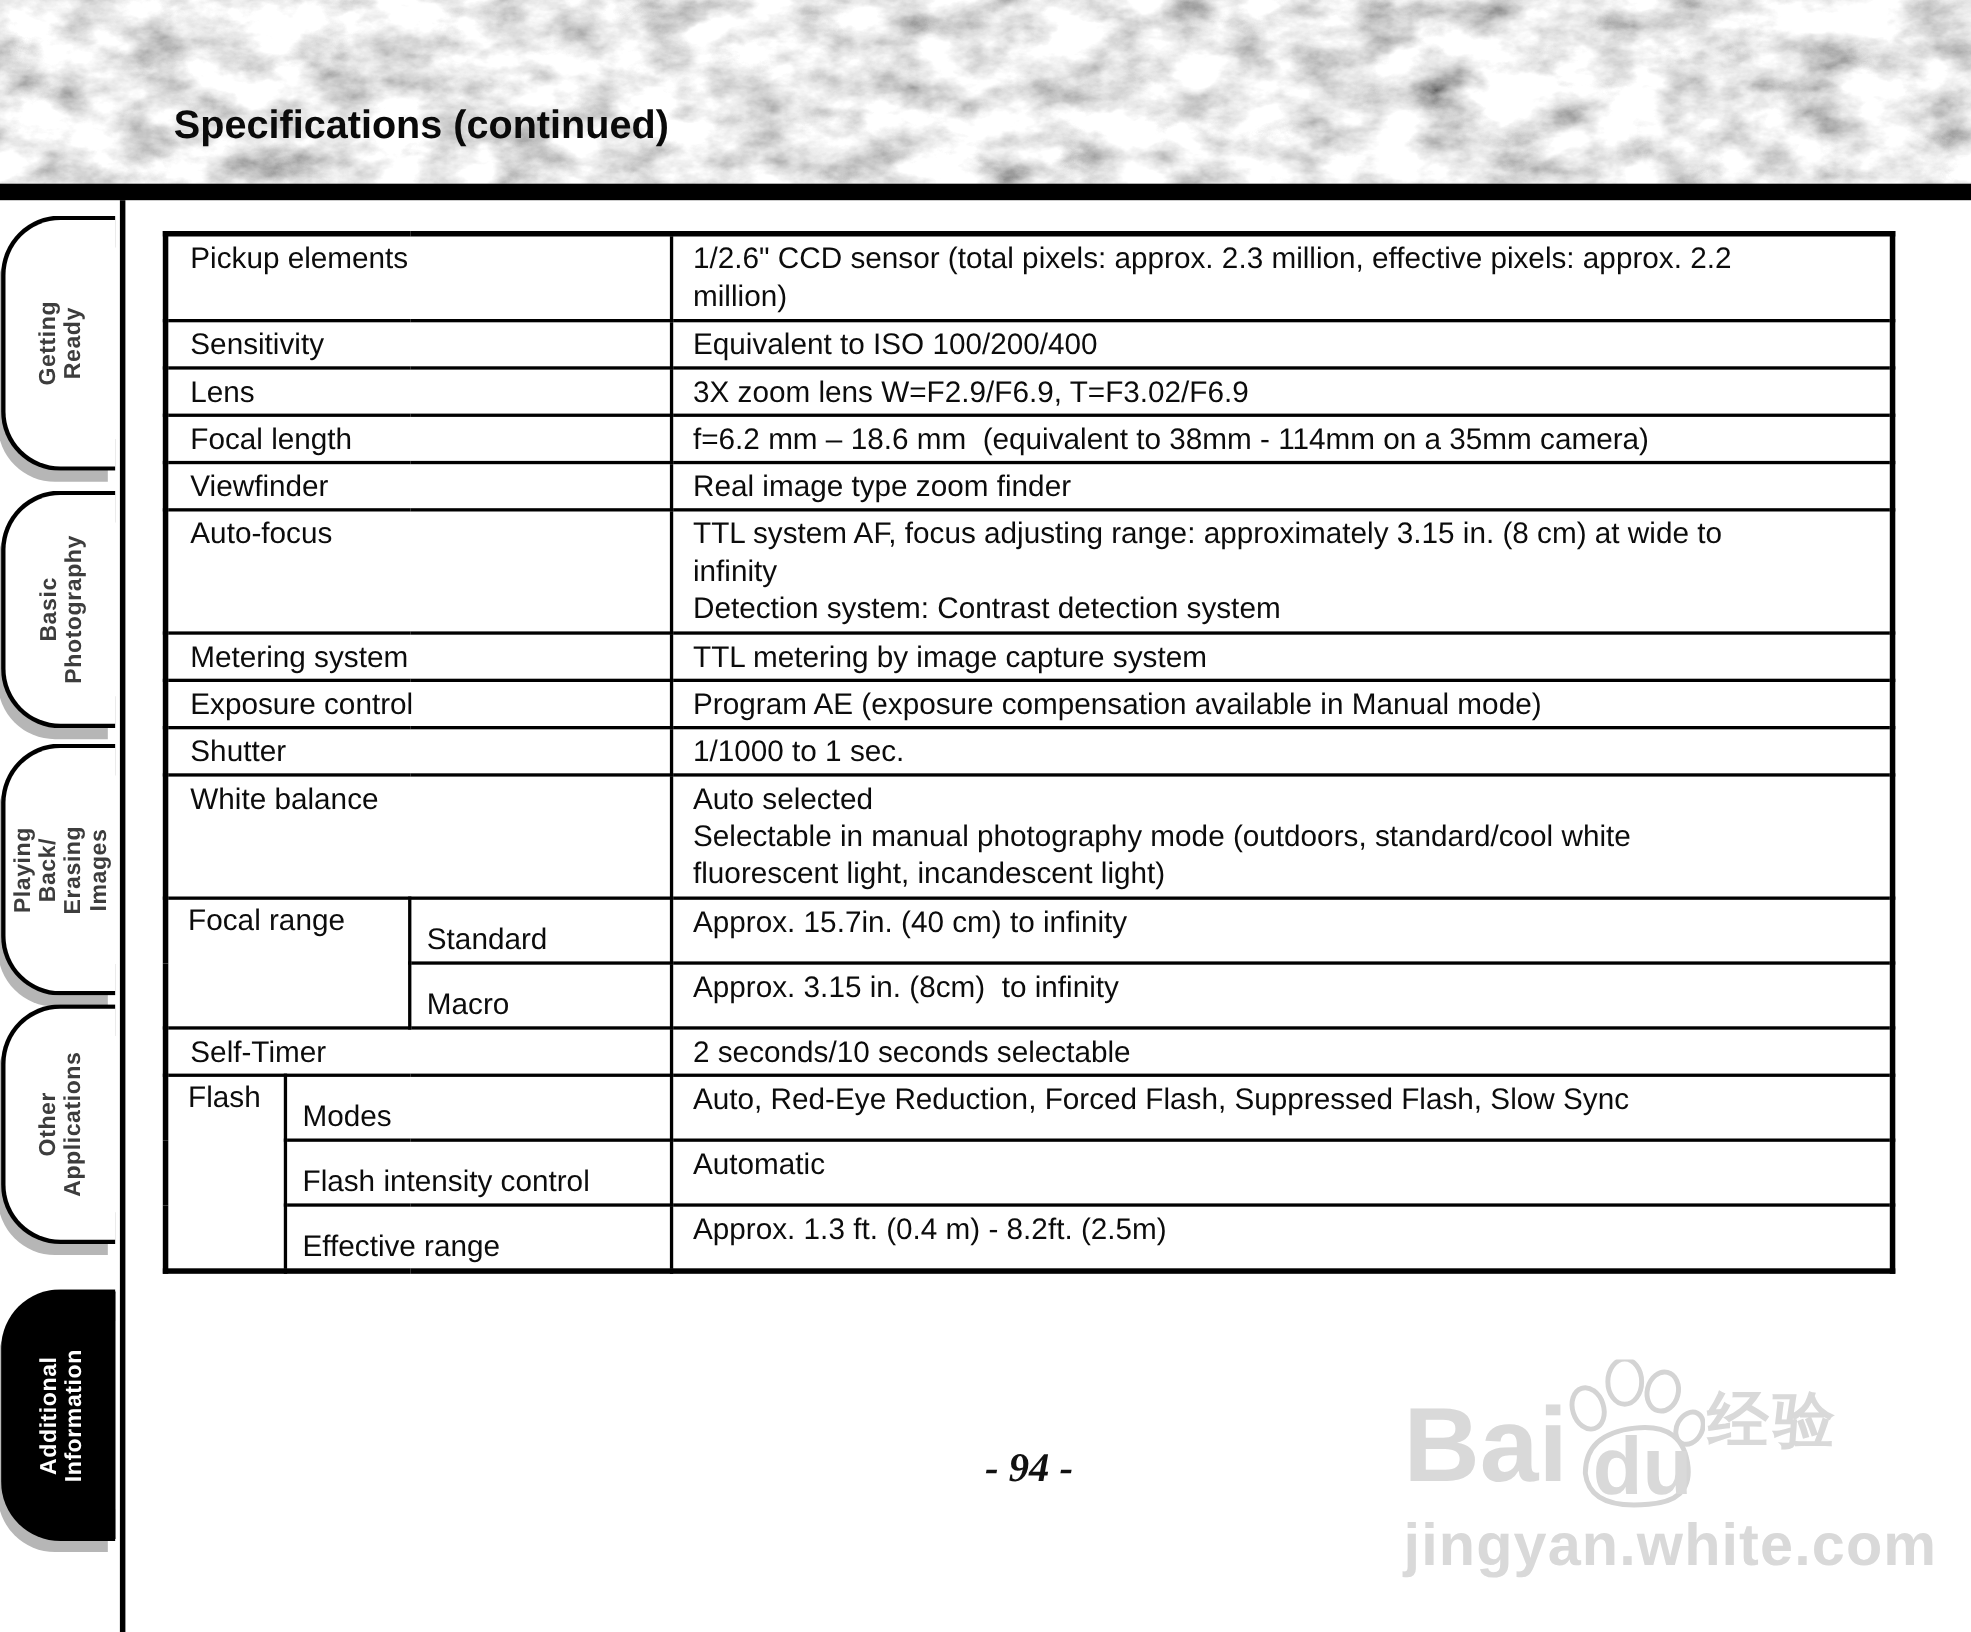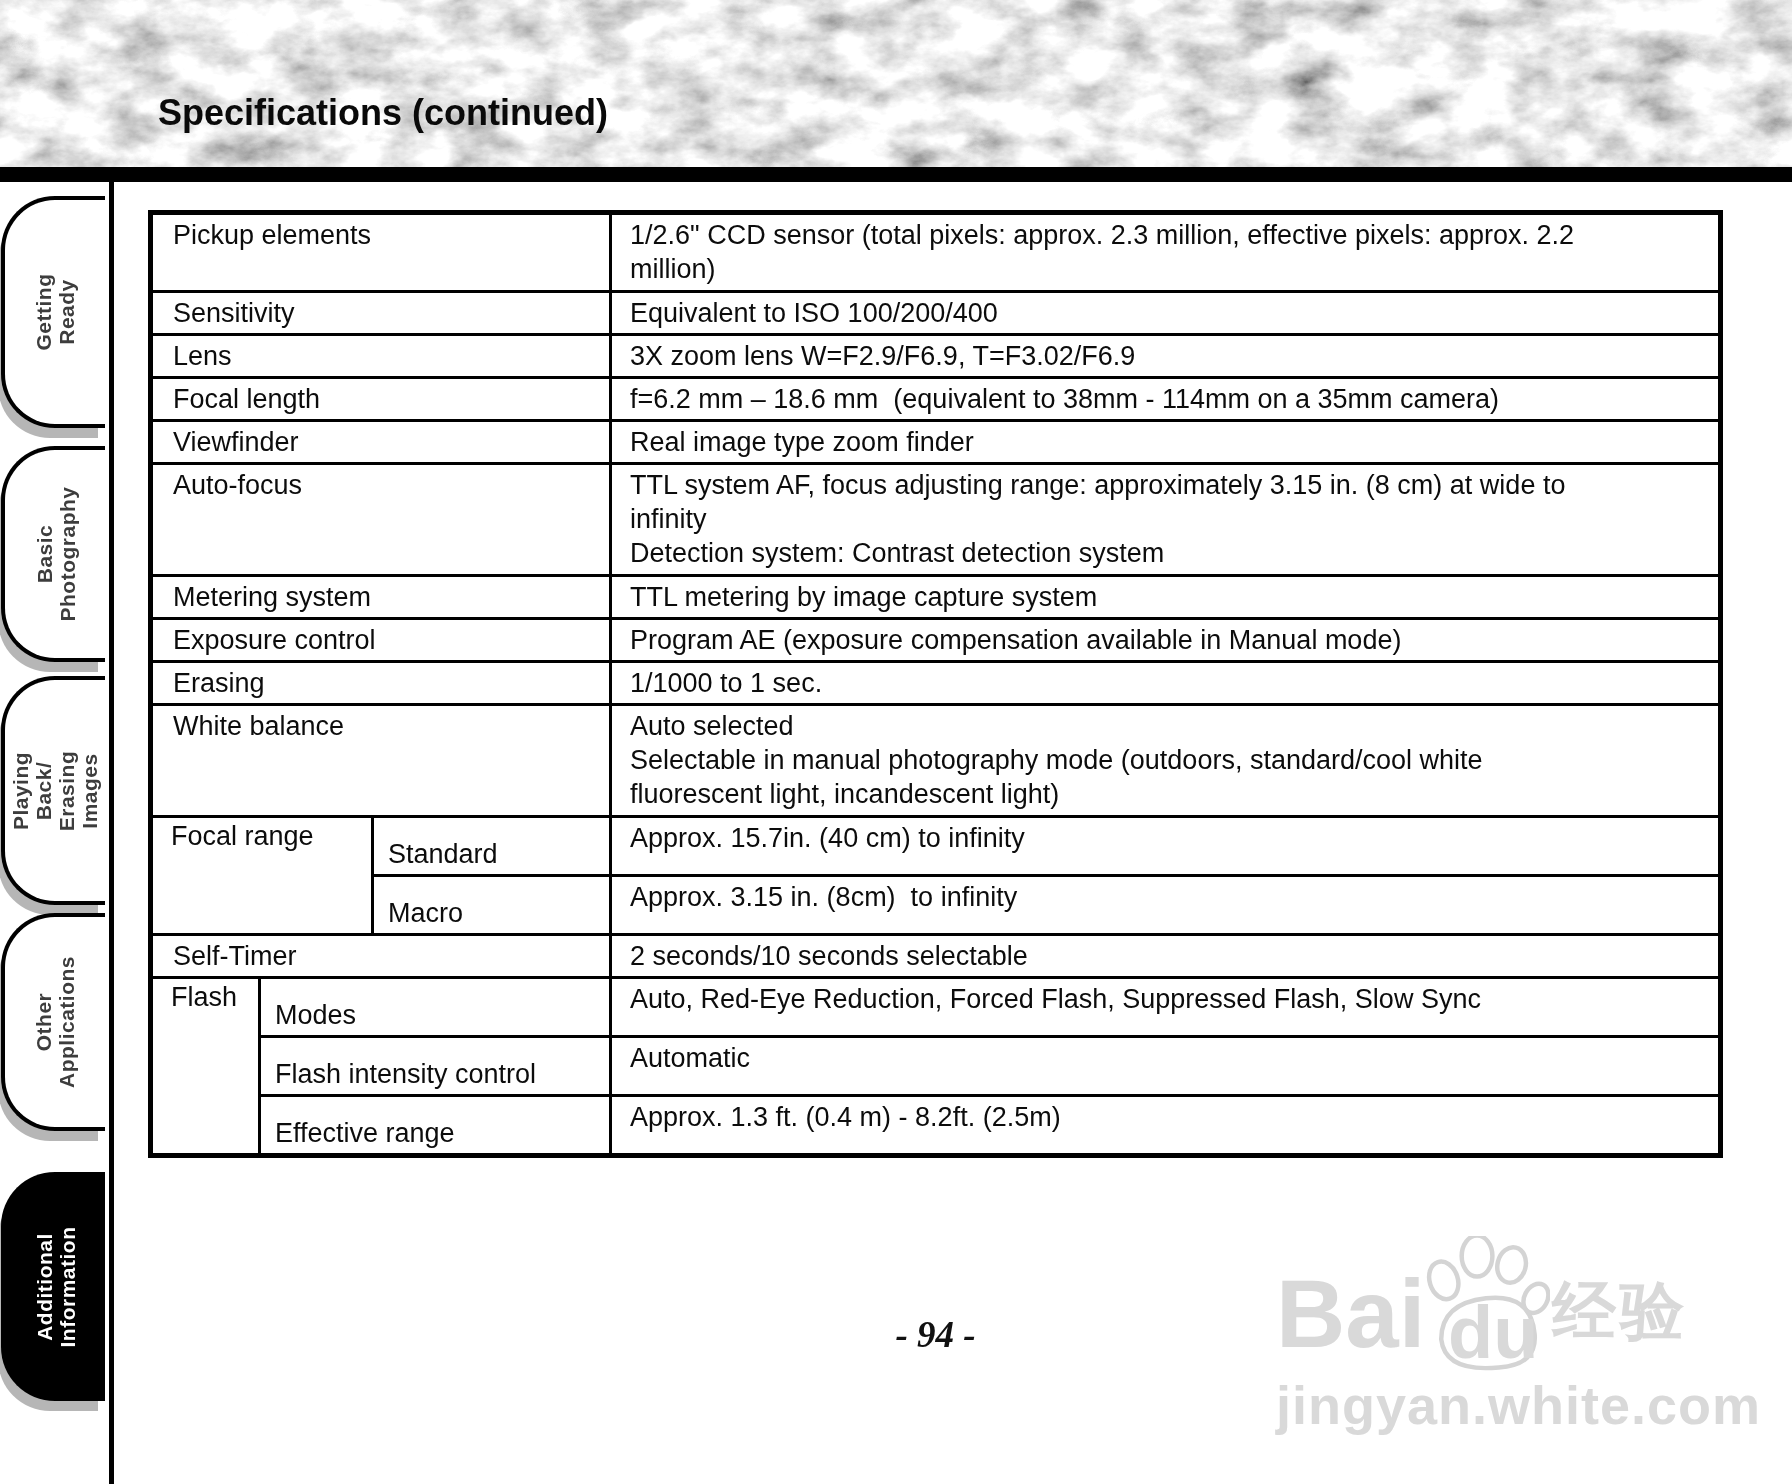--- a/index.html
+++ b/index.html
@@ -45,21 +45,21 @@
   
   .page-num{position:absolute;left:148px;top:1313px;width:1575px;text-align:center;
             font-family:"Liberation Serif",serif;font-style:italic;font-weight:700;
             font-size:37px;color:#111;}
 
   
   .wm{position:absolute;left:1276px;top:1242px;width:460px;height:200px;color:#d9d9d9;}
   .wm .bai{position:absolute;left:0;top:22px;font-size:96px;font-weight:700;line-height:100px;}
   .wm .paw{position:absolute;left:146px;top:-6px;width:128px;height:140px;}
   .wm .du{position:absolute;left:172px;top:48px;font-size:74px;font-weight:700;}
-  .wm .cn{position:absolute;left:276px;top:26px;font-size:64px;font-weight:700;letter-spacing:4px;
+  .wm .cn{position:absolute;left:276px;top:12px;font-size:56px;font-weight:700;letter-spacing:4px;
           font-family:Liberation Mono, monospace;}
   .wm .url{position:absolute;left:0;top:132px;font-size:54px;font-weight:700;letter-spacing:1px;}
 </style>
 </head>
 <body>
 
 <svg class="hdr-tex" width="1792" height="167">
   <filter id="marbleF" x="0" y="0" width="100%" height="100%">
     <feTurbulence type="fractalNoise" baseFrequency="0.018 0.03" numOctaves="5" seed="11" stitchTiles="stitch"></feTurbulence>
     <feColorMatrix type="saturate" values="0"></feColorMatrix>
@@ -135,21 +135,21 @@
   </tr>
   <tr style="height:38px">
     <td colspan="3" class="lab">Metering system</td>
     <td class="val">TTL metering by image capture system</td>
   </tr>
   <tr style="height:38px">
     <td colspan="3" class="lab">Exposure control</td>
     <td class="val">Program AE (exposure compensation available in Manual mode)</td>
   </tr>
   <tr style="height:37px">
-    <td colspan="3" class="lab">Erasing</td>
+    <td colspan="3" class="lab">Shutter</td>
     <td class="val">1/1000 to 1 sec.</td>
   </tr>
   <tr style="height:112px">
     <td colspan="3" class="lab">White balance</td>
     <td class="val">Auto selected
 Selectable in manual photography mode (outdoors, standard/cool white
 fluorescent light, incandescent light)</td>
   </tr>
   <tr style="height:39px">
     <td colspan="2" rowspan="2" class="grp">Focal range</td>

